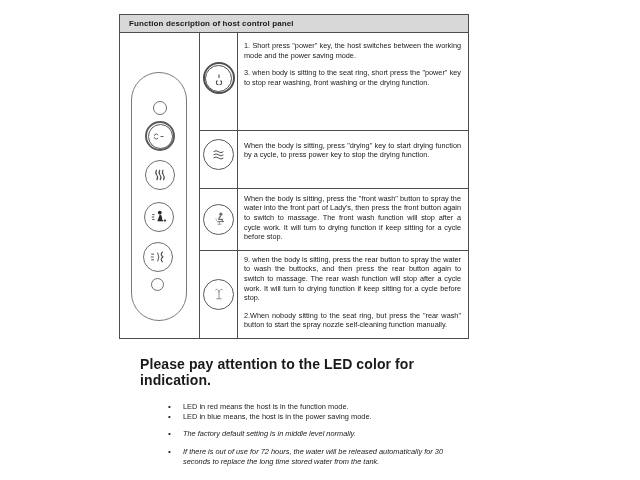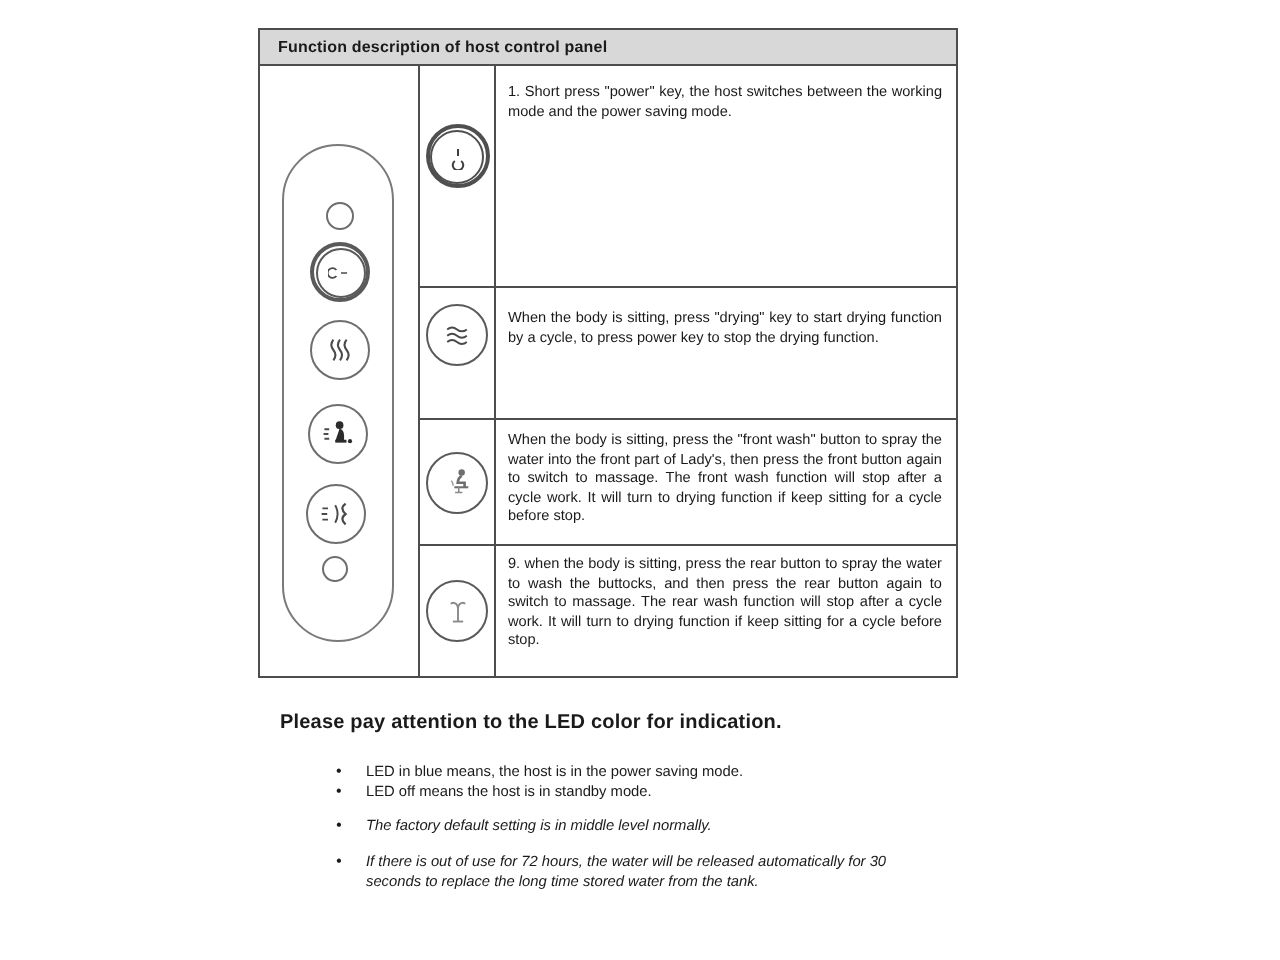--- a/index.html
+++ b/index.html
@@ -2,21 +2,21 @@
 <html><head>
 <meta charset="utf-8">
 <style>
   html,body{margin:0;padding:0;background:#ffffff;}
   #screen{
     position:relative;width:640px;height:480px;background:#ffffff;overflow:hidden;
     font-family:"Liberation Sans","DejaVu Sans",sans-serif;color:#1a1a1a;
   }
   
   .func-table{
-    position:absolute;left:129px;top:14px;width:350px;height:325px;
+    position:absolute;left:119px;top:14px;width:350px;height:325px;
     border:1px solid #4d4d4d;box-sizing:border-box;background:#fff;
   }
   .table-header{
     height:17px;line-height:17px;background:#d8d8d8;border-bottom:1px solid #4d4d4d;
     font-size:8px;font-weight:bold;padding-left:9px;letter-spacing:.1px;
   }
   .table-body{display:flex;height:305px;}
   .col-panel{width:79px;border-right:1px solid #4d4d4d;position:relative;flex:none;}
   .col-rows{flex:1;display:flex;flex-direction:column;}
   .row{display:flex;border-bottom:1px solid #4d4d4d;box-sizing:border-box;}
@@ -51,21 +51,21 @@
   .dry{width:30px;height:30px;left:13px;top:87px;}
   .fw{width:30px;height:30px;left:12px;top:129px;}
   .rw{width:30px;height:30px;left:11px;top:169px;}
   
   .cicon{border-radius:50%;box-sizing:border-box;display:flex;align-items:center;justify-content:center;background:#fff;}
   .cicon.power{width:32px;height:32px;border:2px solid #4f4f4f;}
   .cicon.power .inner{width:25px;height:25px;border:1px solid #4f4f4f;border-radius:50%;display:flex;align-items:center;justify-content:center;}
   .cicon.plain{width:31px;height:31px;border:1px solid #5a5a5a;}
   
   .led-section{position:absolute;left:140px;top:356px;width:336px;}
-  .led-heading{font-size:10px;font-weight:bold;letter-spacing:.1px;margin:0 0 14px 0;}
+  .led-heading{font-size:14px;font-weight:bold;letter-spacing:.1px;margin:0 0 14px 0;}
   .bullets{list-style:none;margin:0 0 0 28px;padding:0;}
   .bullets li{position:relative;padding-left:15px;font-size:7.4px;line-height:10.2px;max-width:288px;}
   .bullets li::before{content:"\2022";position:absolute;left:0;top:0;font-size:8px;}
   .bullets.g2,.bullets.g3{margin-top:7px;font-style:italic;}
   svg{display:block;}
 </style>
 </head>
 <body>
 
 <div id="screen">
@@ -125,20 +125,21 @@
               <div class="inner">
                 <svg width="14" height="14" viewBox="0 0 30 30">
                   <path d="M11.6 10.9 A5.6 5.6 0 1 1 18.4 10.9" fill="none" stroke="#3f3f3f" stroke-width="2.2" transform="rotate(180 15 15.6)"></path>
                   <path d="M15 7.5 V15" fill="none" stroke="#3f3f3f" stroke-width="2.2"></path>
                 </svg>
               </div>
             </div>
           </div>
           <div class="text-cell">
             <p>1. Short press "power" key, the host switches between the working mode and the power saving mode.</p>
+            <p>3. when body is sitting to the seat ring, short press the "power" key to stop rear washing, front washing or the drying function.</p>
           </div>
         </div>
 
         <div class="row r2">
           <div class="icon-cell">
             <div class="cicon plain">
               <svg width="21" height="21" viewBox="0 0 30 30">
                 <path d="M8 11 q3.5 -2.8 7 0 t7 0" fill="none" stroke="#4a4a4a" stroke-width="1.4"></path>
                 <path d="M8 15.5 q3.5 -2.8 7 0 t7 0" fill="none" stroke="#4a4a4a" stroke-width="1.4"></path>
                 <path d="M8 20 q3.5 -2.8 7 0 t7 0" fill="none" stroke="#4a4a4a" stroke-width="1.4"></path>
@@ -173,33 +174,34 @@
               <svg width="22" height="22" viewBox="0 0 30 30">
                 <path d="M15 21.5 V12.5" stroke="#8a8a8a" stroke-width="1.3" fill="none"></path>
                 <path d="M11.5 21.5 h7" stroke="#8a8a8a" stroke-width="1.3" fill="none"></path>
                 <path d="M15 13 q0 -3 -2.2 -4 q-1.8 -0.8 -2.6 0.5" stroke="#8a8a8a" stroke-width="1.3" fill="none"></path>
                 <path d="M15 13 q0 -3 2.2 -4 q1.8 -0.8 2.6 0.5" stroke="#8a8a8a" stroke-width="1.3" fill="none"></path>
               </svg>
             </div>
           </div>
           <div class="text-cell">
             <p>9. when the body is sitting, press the rear button to spray the water to wash the buttocks, and then press the rear button again to switch to massage. The rear wash function will stop after a cycle work. It will turn to drying function if keep sitting for a cycle before stop.</p>
+            <p>2.When nobody sitting to the seat ring, but press the "rear wash" button to start the spray nozzle self-cleaning function manually.</p>
           </div>
         </div>
 
       </div>
     </div>
   </div>
 
   <div class="led-section">
     <div class="led-heading">Please pay attention to the LED color for indication.</div>
 
     <ul class="bullets g1">
+      <li>LED in red means the host is in the function mode.</li>
       <li>LED in blue means, the host is in the power saving mode.</li>
-      <li>LED off means the host is in standby mode.</li>
     </ul>
 
     <ul class="bullets g2">
       <li>The factory default setting is in middle level normally.</li>
     </ul>
 
     <ul class="bullets g3">
       <li>If there is out of use for 72 hours, the water will be released automatically for 30 seconds to replace the long time stored water from the tank.</li>
     </ul>
   </div>

